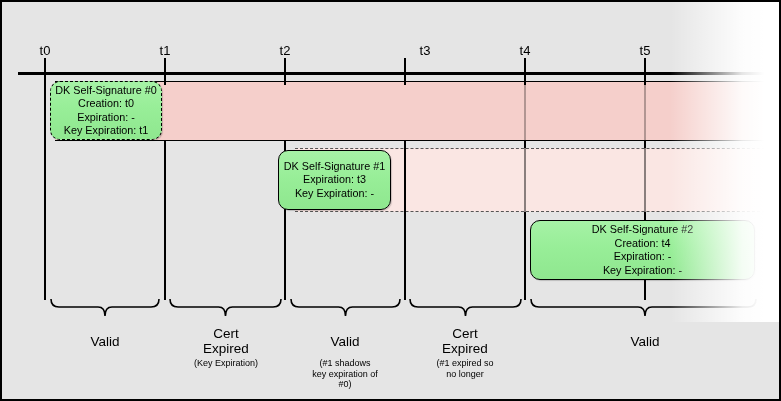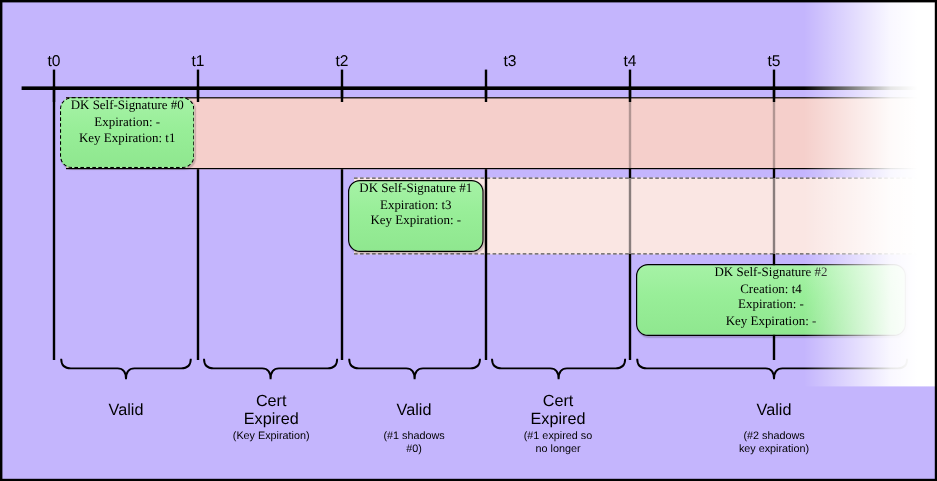--- a/index.html
+++ b/index.html
@@ -1,17 +1,17 @@
 <!DOCTYPE html>
 <html style="--signature-box: #98EE98; --band-primary: #F5CFCB; --band-secondary: #FAE6E3;"><head>
 <meta charset="utf-8">
 <style>
   html,body{margin:0;padding:0;background:#fff;}
   #stage{
-    position:relative;width:781px;height:401px;background:#c4b5fd;overflow:hidden;
+    position:relative;width:781px;height:401px;background:#e5e5e5;overflow:hidden;
     font-family:"Liberation Sans","DejaVu Sans",sans-serif;color:#000;
   }
   
   .frame{position:absolute;background:#000;z-index:8;}
   #frame-top{left:0;top:0;width:781px;height:2px;}
   #frame-left{left:0;top:0;width:2px;height:401px;}
   #frame-bottom{left:0;top:399px;width:781px;height:2px;}
   #frame-right{left:779px;top:0;width:2px;height:401px;}
 
   
@@ -36,27 +36,26 @@
     position:absolute;left:295px;top:148px;width:475px;height:64px;z-index:1;
     background:var(--band-secondary,#FAE6E3);
     border-top:1px dashed #555;border-bottom:1px dashed #555;box-sizing:border-box;
   }
 
   
   .sig{
     position:absolute;z-index:5;box-sizing:border-box;border-radius:10px;
     background:linear-gradient(to bottom, #A6F2A6, var(--signature-box,#98EE98) 45%, #8FE78F);
     border:1.4px solid #000;text-align:center;font-size:10.8px;line-height:13.5px;
-    display:flex;flex-direction:column;white-space:nowrap;
+    display:flex;flex-direction:column;justify-content:center;white-space:nowrap;
     box-shadow:1px 1px 1px rgba(0,0,0,0.18);
-    font-family:Liberation Serif, serif;
   }
   .sig.dashed{border-style:dashed;}
   #sig0{left:50px;top:81px;width:112px;height:59px;}
-  #sig1{left:290px;top:150px;width:113px;height:60px;}
+  #sig1{left:278px;top:150px;width:113px;height:60px;}
   #sig2{left:530px;top:220px;width:225px;height:60px;}
 
   
   .brace{position:absolute;top:299px;z-index:2;}
   .brace path{fill:none;stroke:#000;stroke-width:1.6;stroke-linecap:round;}
 
   
   .ivl{position:absolute;top:326px;z-index:2;text-align:center;}
   .ivl-main{font-size:13.5px;line-height:15px;}
   .ivl-main.single{padding-top:8px;}
@@ -101,20 +100,21 @@
   <div class="t-tick" style="left:524px"></div>
   <div class="t-tick" style="left:644px"></div>
 
   <div id="timeline"></div>
 
   <div id="band-secondary"></div>
   <div id="band-primary"></div>
 
   <div class="sig dashed" id="sig0">
     <div>DK Self-Signature #0</div>
+    <div>Creation: t0</div>
     <div>Expiration: -</div>
     <div>Key Expiration: t1</div>
   </div>
   <div class="sig" id="sig1">
     <div>DK Self-Signature #1</div>
     <div>Expiration: t3</div>
     <div>Key Expiration: -</div>
   </div>
   <div class="sig" id="sig2">
     <div>DK Self-Signature #2</div>
@@ -154,40 +154,37 @@
       <div>(Key Expiration)</div>
     </div>
   </div>
 
   <div class="ivl" style="left:285px;width:120px">
     <div class="ivl-main single">
       <div>Valid</div>
     </div>
     <div class="ivl-sub after-single">
       <div>(#1 shadows</div>
+      <div>key expiration of</div>
       <div>#0)</div>
     </div>
   </div>
 
   <div class="ivl" style="left:405px;width:120px">
     <div class="ivl-main">
       <div>Cert</div>
       <div>Expired</div>
     </div>
     <div class="ivl-sub">
       <div>(#1 expired so</div>
       <div>no longer</div>
     </div>
   </div>
 
   <div class="ivl" style="left:565px;width:160px">
     <div class="ivl-main single">
       <div>Valid</div>
     </div>
-    <div class="ivl-sub after-single">
-      <div>(#2 shadows</div>
-      <div>key expiration)</div>
-    </div>
   </div>
 
   <div id="fade-overlay"></div>
 
 </div>
 
 </body></html>

